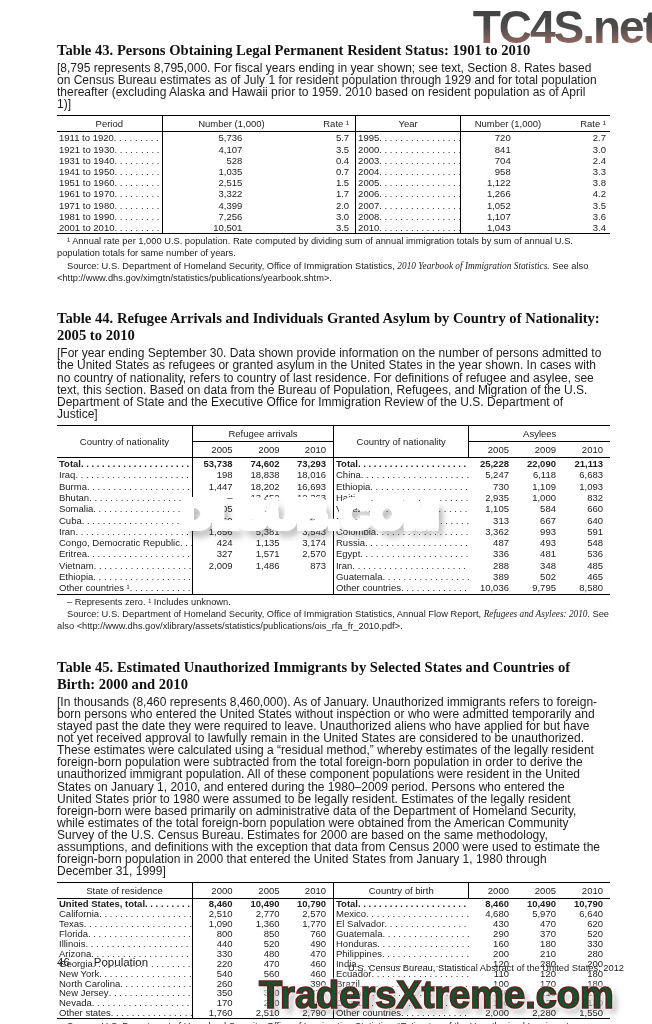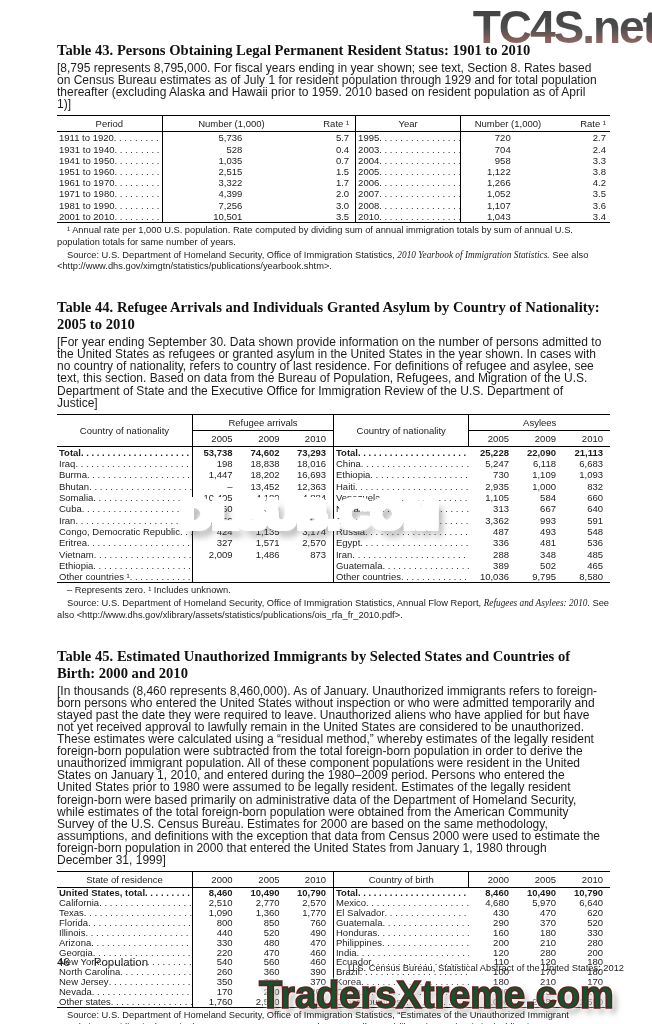--- a/index.html
+++ b/index.html
@@ -126,20 +126,38 @@
                 <span class="lt">1995</span>
                 <span class="dots"></span>
               </div>
             </td>
             <td class="num">720</td>
             <td class="num">2.7</td>
           </tr>
           <tr>
             <td class="lbl">
               <div class="lw">
+                <span class="lt">1921 to 1930</span>
+                <span class="dots"></span>
+              </div>
+            </td>
+            <td class="num">4,107</td>
+            <td class="num">3.5</td>
+            <td class="lbl">
+              <div class="lw">
+                <span class="lt">2000</span>
+                <span class="dots"></span>
+              </div>
+            </td>
+            <td class="num">841</td>
+            <td class="num">3.0</td>
+          </tr>
+          <tr>
+            <td class="lbl">
+              <div class="lw">
                 <span class="lt">1931 to 1940</span>
                 <span class="dots"></span>
               </div>
             </td>
             <td class="num">528</td>
             <td class="num">0.4</td>
             <td class="lbl">
               <div class="lw">
                 <span class="lt">2003</span>
                 <span class="dots"></span>

